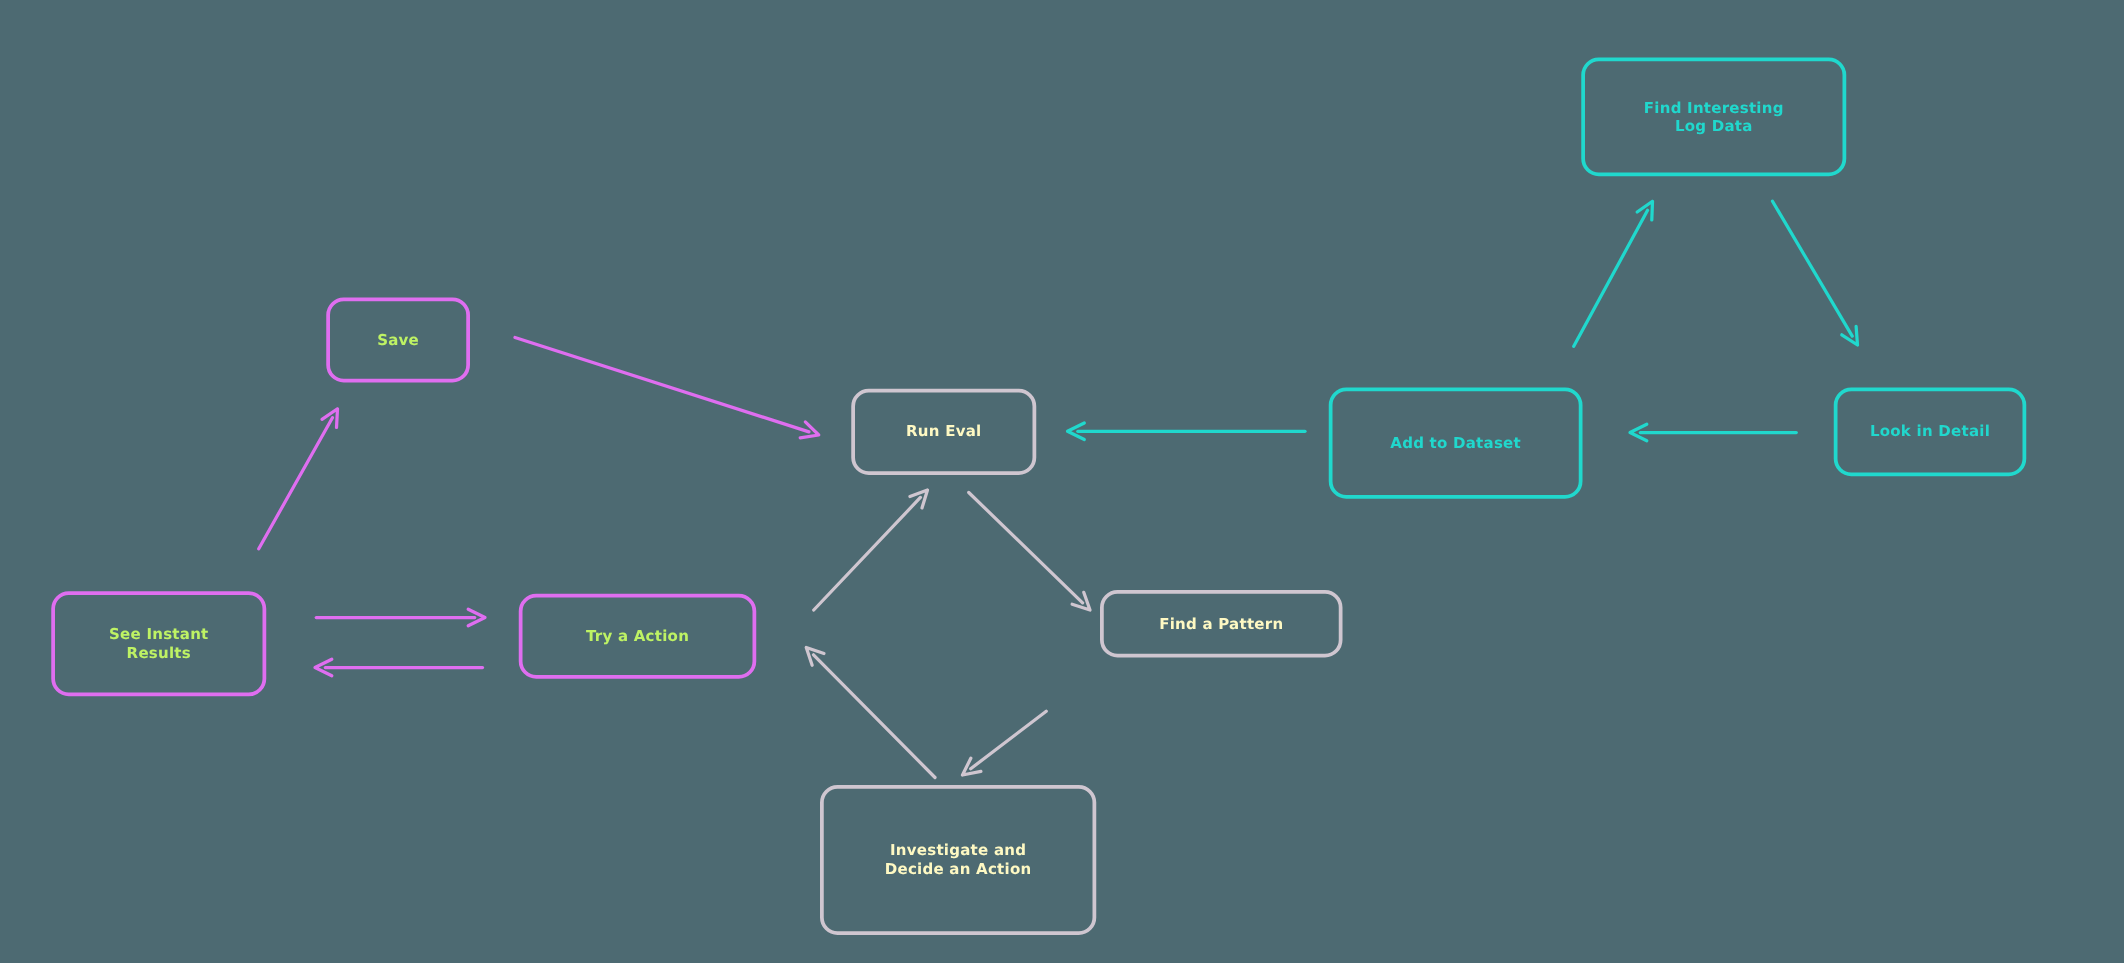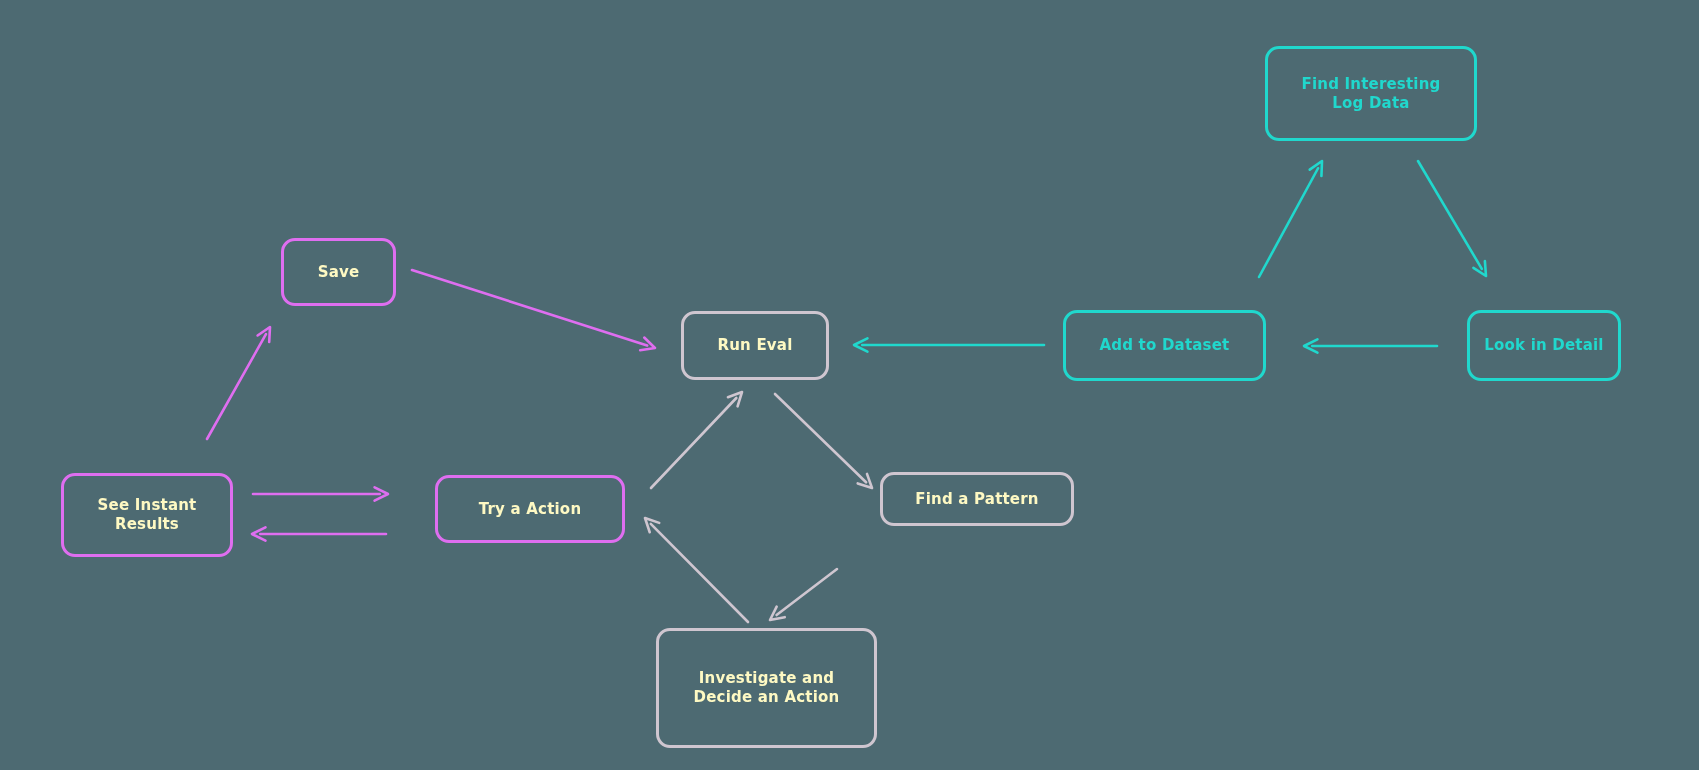--- a/index.html
+++ b/index.html
@@ -34,36 +34,35 @@
     align-items: center;
     justify-content: center;
     text-align: center;
     border-style: solid;
     border-width: 3px;
     border-radius: 14px;
     background: transparent;
     line-height: 1.25;
     letter-spacing: 0.2px;
     font-weight: bold;
-    font-size: 15px;
+    font-size: 12px;
     white-space: pre-line;
     user-select: none;
   }
   .node.cyan {
     border-color: #20d8cd;
     color: #20d8cd;
   }
   .node.gray {
     border-color: #cfc6d0;
     color: #fef9c3;
   }
   .node.pink {
     border-color: #df6ef0;
-    color: #fef9c3;
-    margin-left: 20px;
+    color: #bef264;
   }
   .node .label {
     display: block;
     width: 100%;
     white-space: pre-line;
   }
 </style>
 </head>
 <body>
 
@@ -114,21 +113,21 @@
         <polyline points="374.5592125371171,500.6592216044828 388,494 374.5592125371171,487.3407783955172" fill="none" stroke="#df6ef0" stroke-width="2.6" stroke-linecap="round" stroke-linejoin="round"></polyline>
       </g>
       <g>
         <line x1="386" y1="534" x2="260.25" y2="534" stroke="#df6ef0" stroke-width="2.6" stroke-linecap="round"></line>
         <polyline points="265.4407874628829,527.3407783955172 252,534 265.4407874628829,540.6592216044828" fill="none" stroke="#df6ef0" stroke-width="2.6" stroke-linecap="round" stroke-linejoin="round"></polyline>
       </g>
     </svg>
   <div id="nodes">
       <div class="node cyan" style="left: 1265px; top: 46px; width: 212px; height: 95px;"><span class="label">Find Interesting
 Log Data</span></div>
-      <div class="node cyan" style="left: 1063px; top: 310px; width: 203px; height: 71px;"><span class="label">Add to Dataset</span></div>
+      <div class="node cyan" style="left: 1063px; top: 310px; width: 203px; height: 89px;"><span class="label">Add to Dataset</span></div>
       <div class="node cyan" style="left: 1467px; top: 310px; width: 154px; height: 71px;"><span class="label">Look in Detail</span></div>
       <div class="node gray" style="left: 681px; top: 311px; width: 148px; height: 69px;"><span class="label">Run Eval</span></div>
       <div class="node gray" style="left: 880px; top: 472px; width: 194px; height: 54px;"><span class="label">Find a Pattern</span></div>
       <div class="node gray" style="left: 656px; top: 628px; width: 221px; height: 120px;"><span class="label">Investigate and
 Decide an Action</span></div>
       <div class="node pink" style="left: 261px; top: 238px; width: 115px; height: 68px;"><span class="label">Save</span></div>
       <div class="node pink" style="left: 415px; top: 475px; width: 190px; height: 68px;"><span class="label">Try a Action</span></div>
       <div class="node pink" style="left: 41px; top: 473px; width: 172px; height: 84px;"><span class="label">See Instant
 Results</span></div>
     </div>

